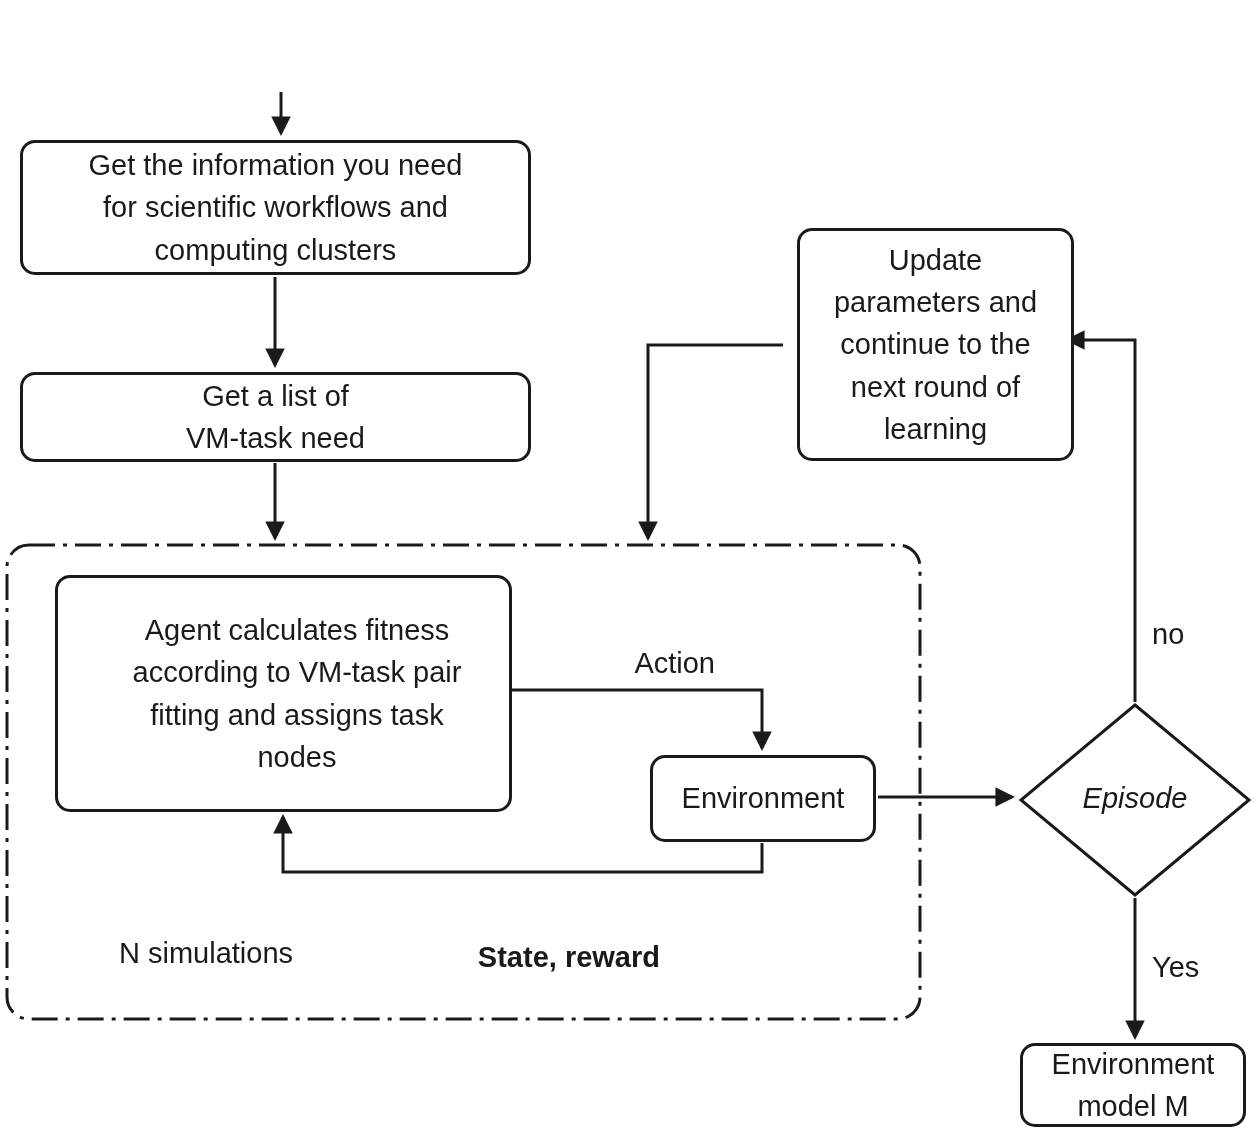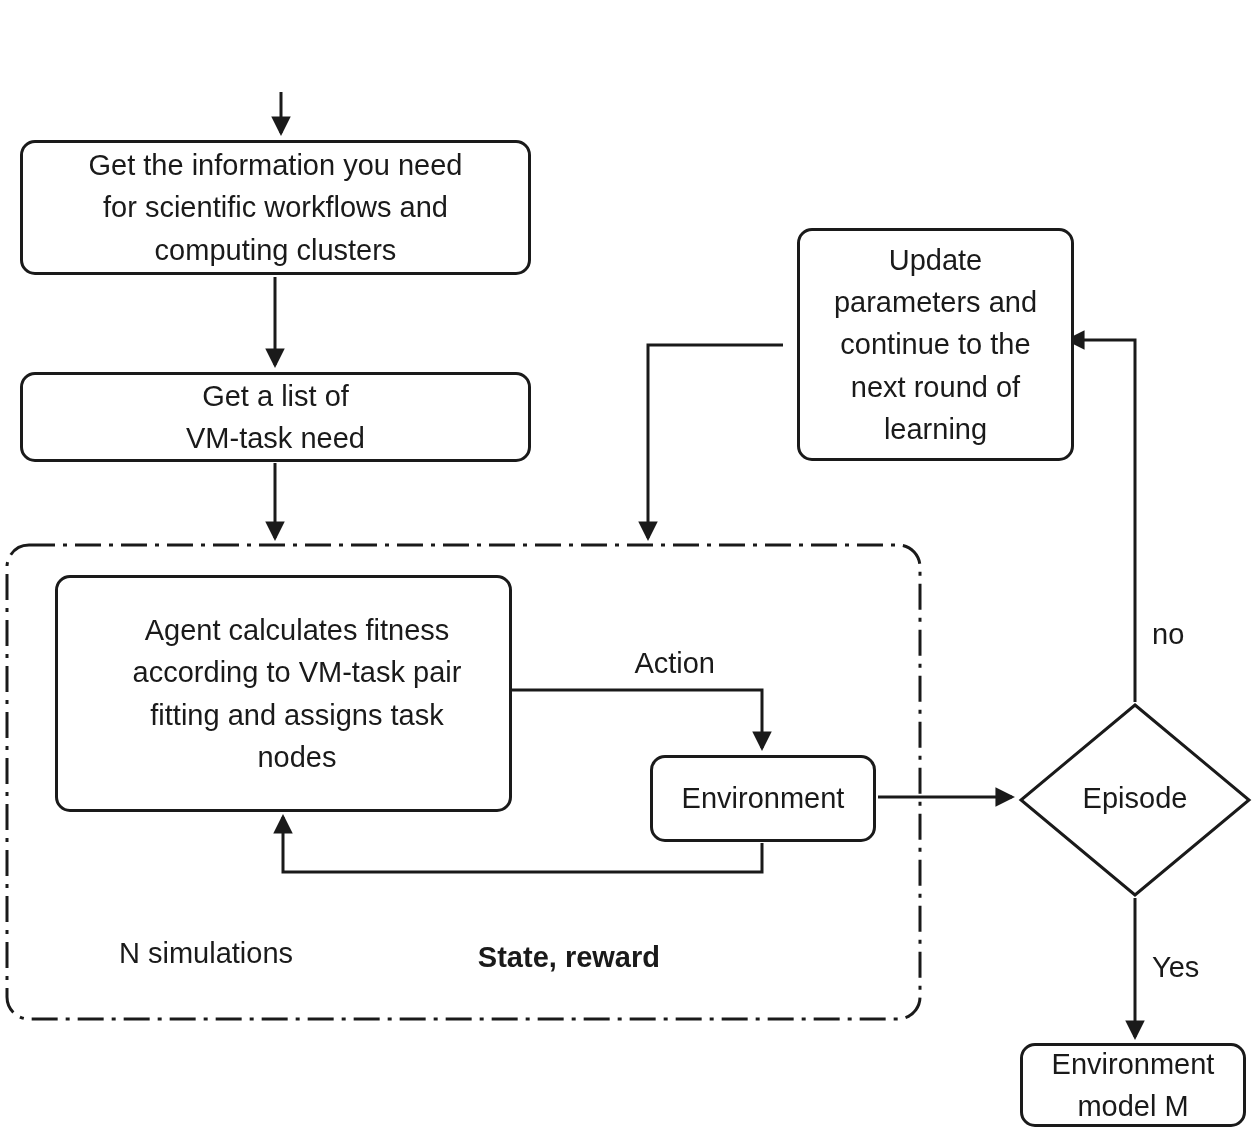--- a/index.html
+++ b/index.html
@@ -84,21 +84,21 @@
 
   <div class="node" style="left:785px; top:228px; width:277px; height:233px;margin-left:12px;">Update
 parameters and
 continue to the
 next round of
 learning</div>
 
   <div class="node" style="left:1020px; top:1043px; width:226px; height:84px;">Environment
 model M</div>
 
-  <div class="diamond-label" style="left:1025px; top:782px; width:220px;">Episode</div>
+  <div class="diamond-label" style="left:1025px; top:782px; width:220px;font-style:italic;">Episode</div>
 
   <div class="edge-label" style="left:565px; top:646px; width:150px;">Action</div>
 
   <div class="edge-label" style="left:410px; top:940px; width:250px;font-weight:bold;">State, reward</div>
 
   <div class="edge-label" style="left:86px; top:936px; width:240px; text-align:center;">N simulations</div>
 
   <div class="edge-label" style="left:1152px; top:617px; width:80px; text-align:left;">no</div>
 
   <div class="edge-label" style="left:1152px; top:950px; width:90px; text-align:left;">Yes</div>

